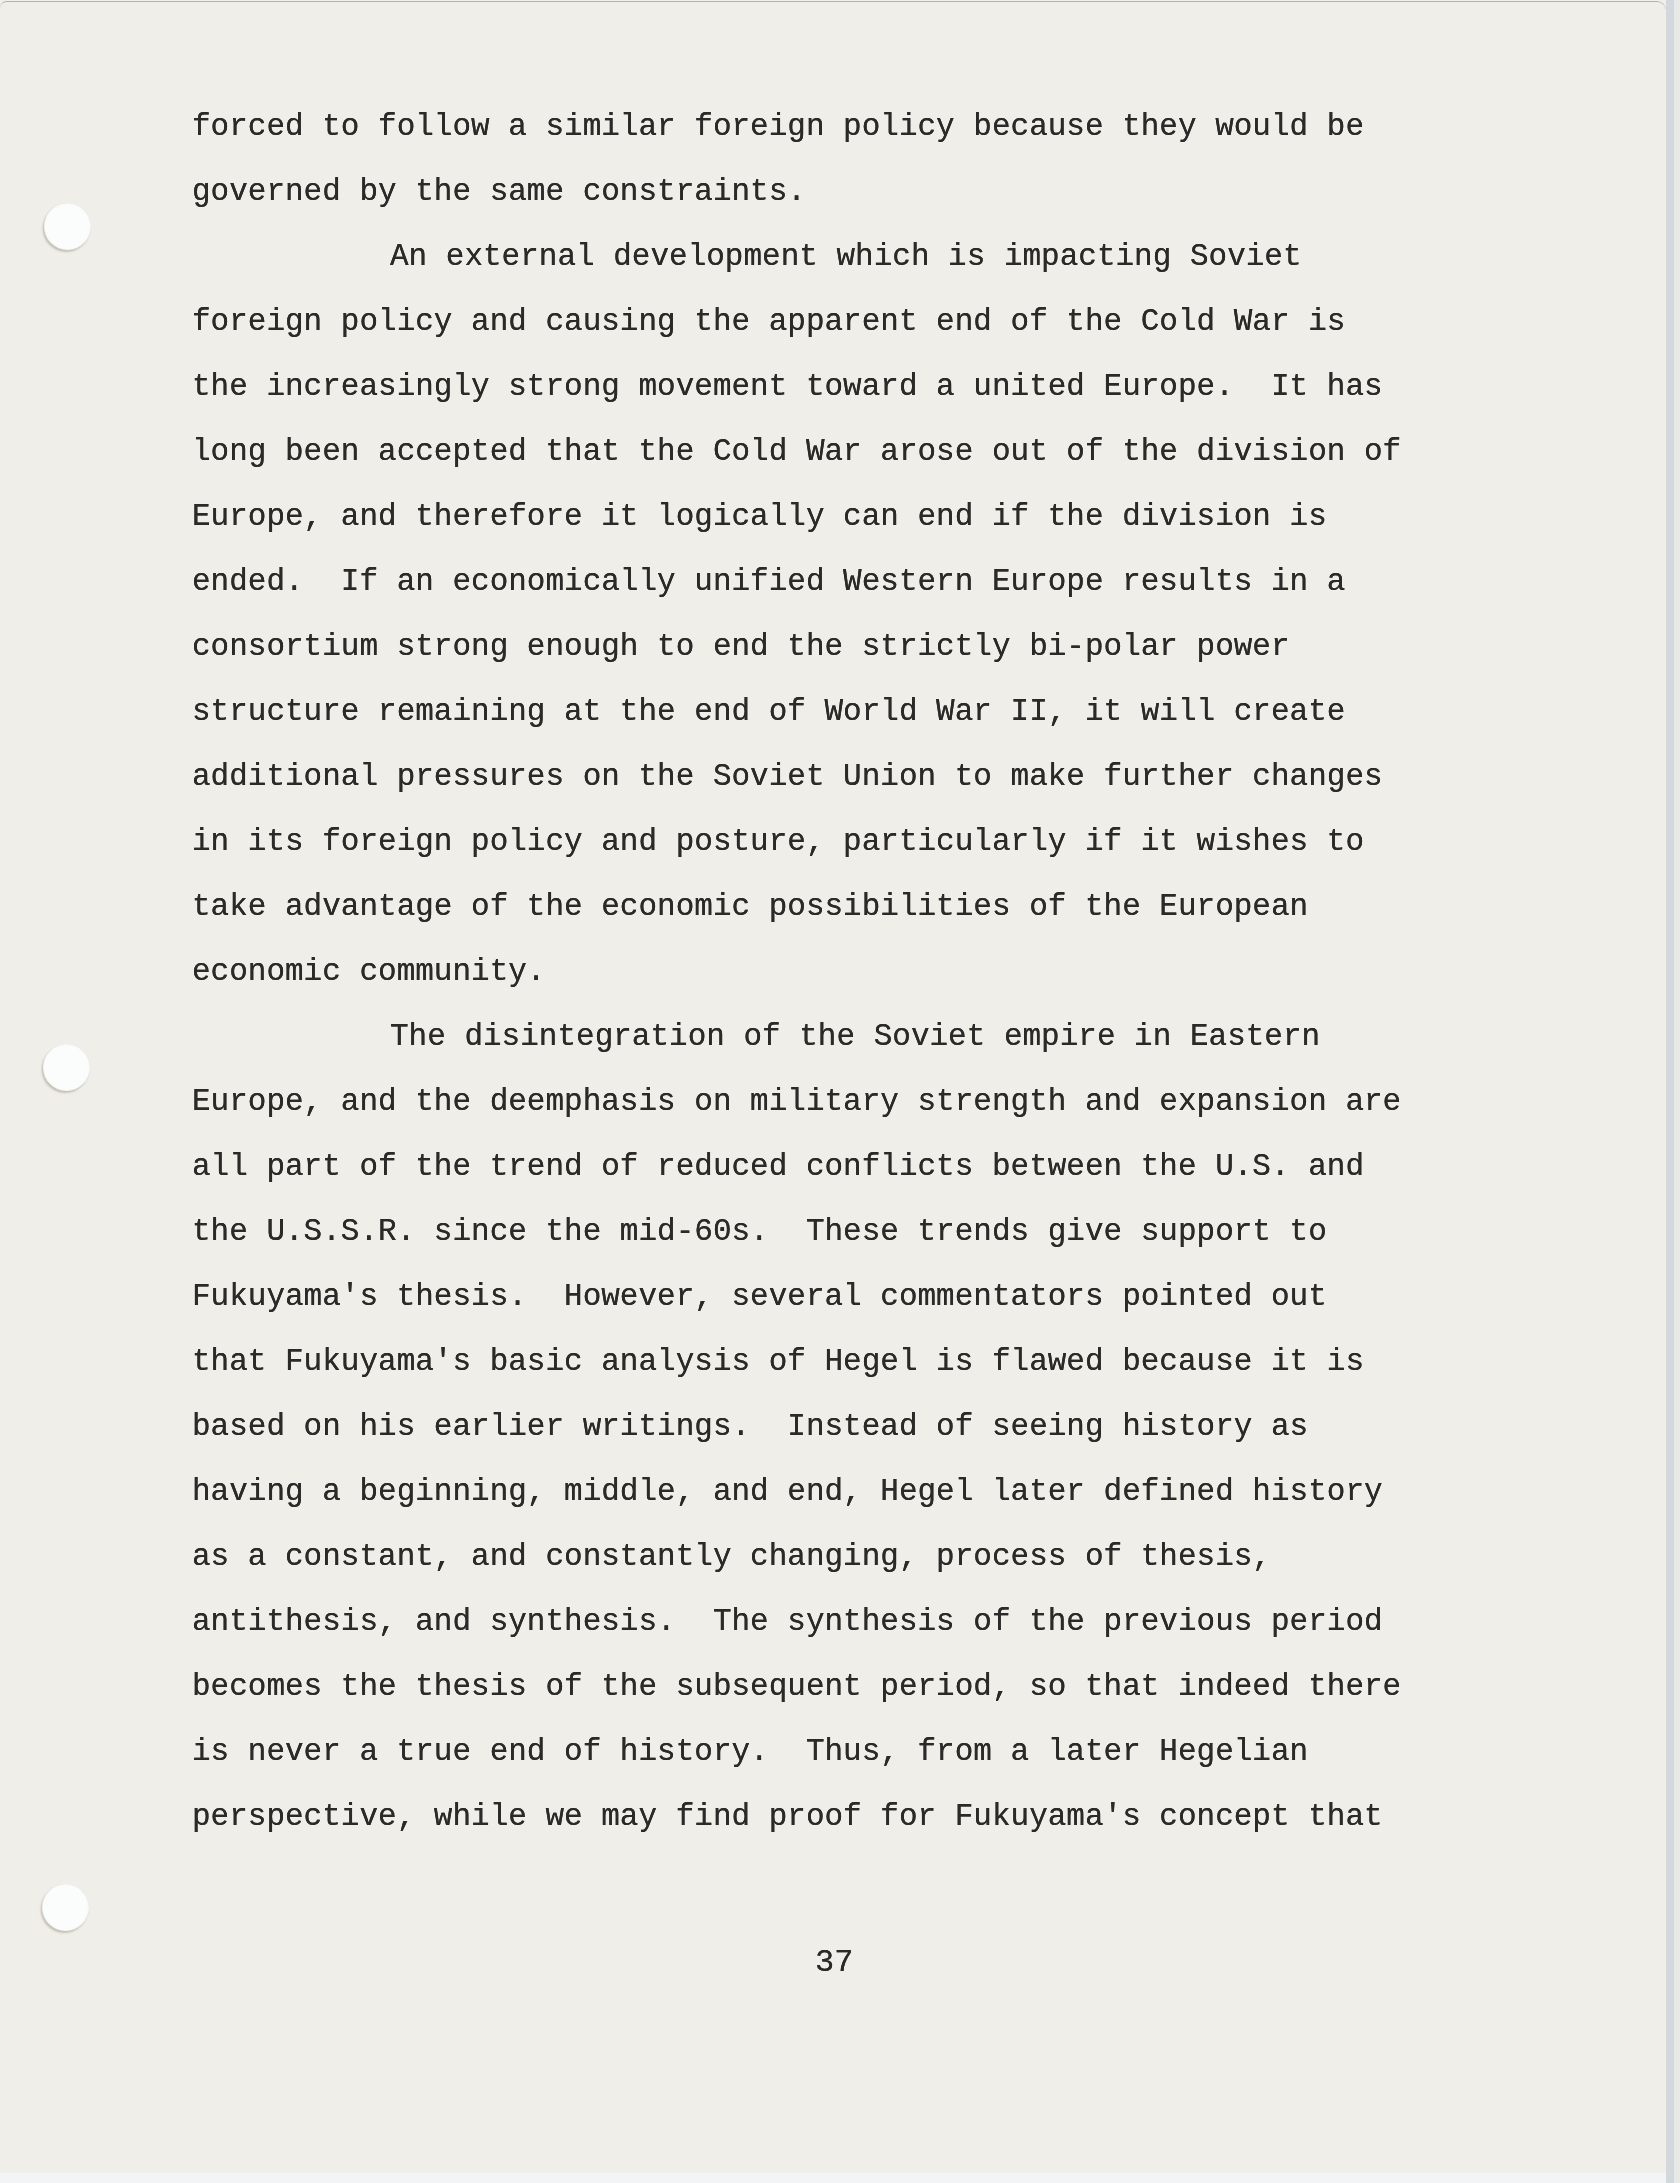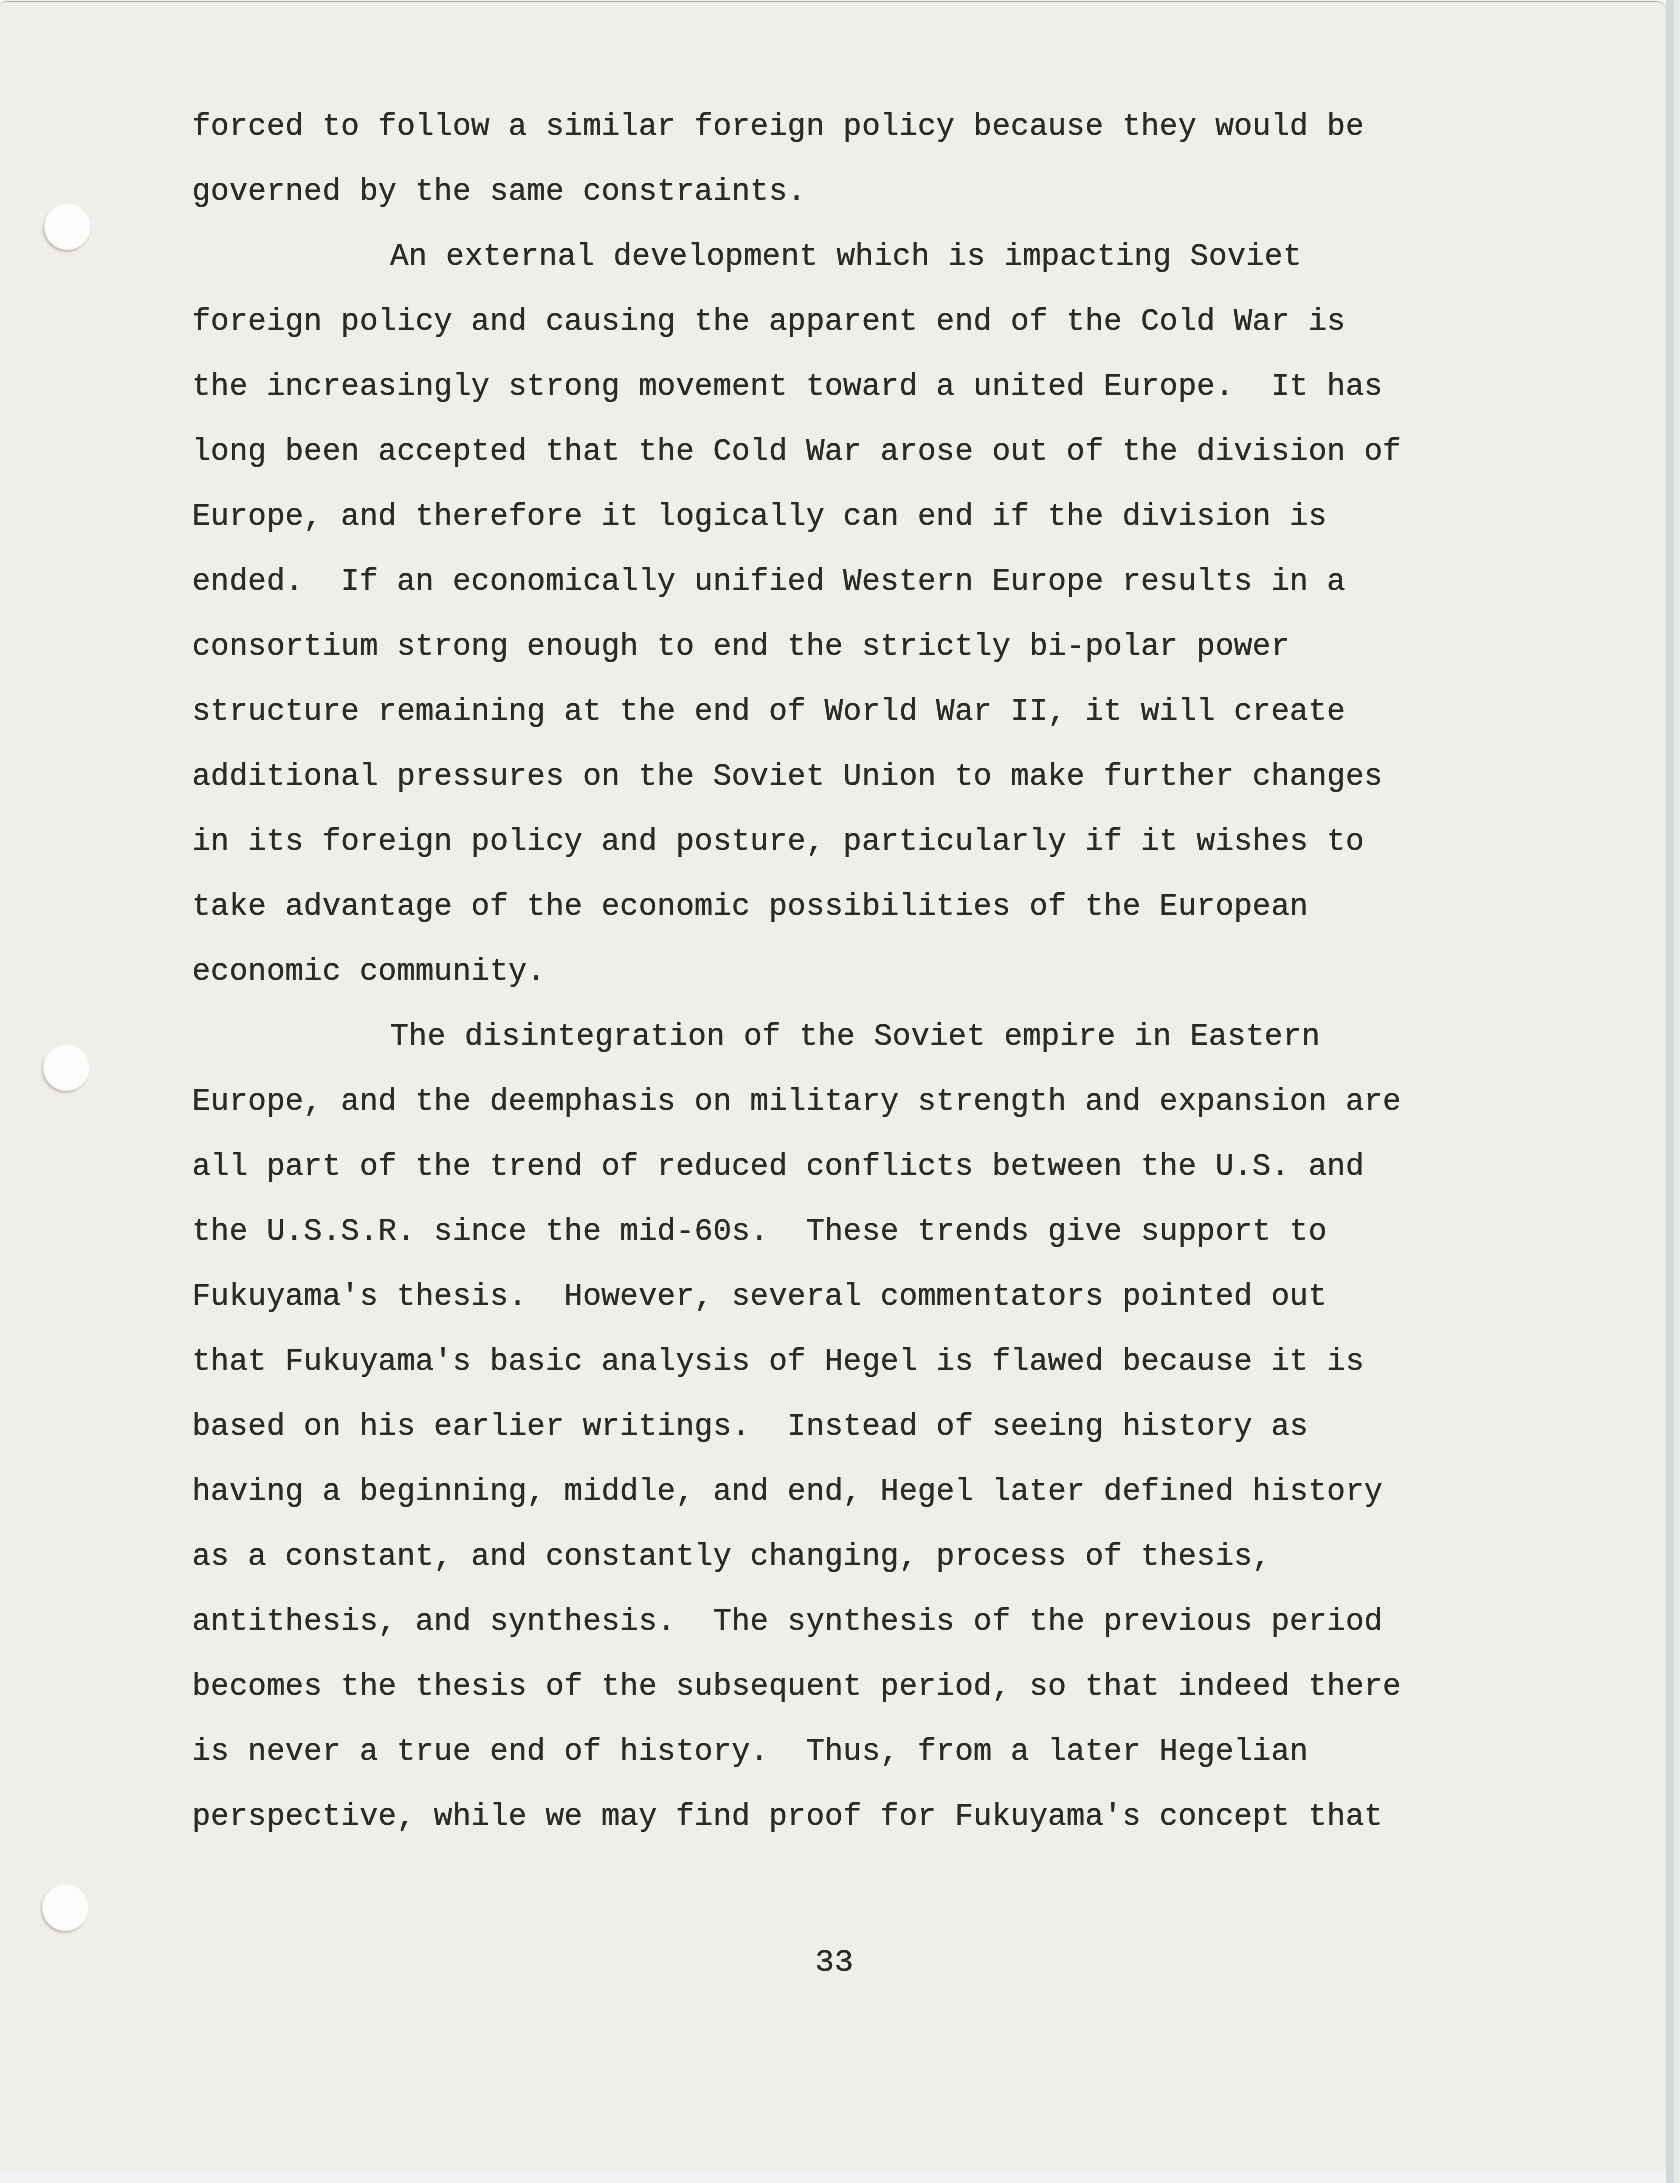--- a/index.html
+++ b/index.html
@@ -92,15 +92,15 @@
 <div class="right-strip-2"></div>
 <div class="bottom-strip"></div>
 
 <div class="page">
   <div class="hole" style="left:44px; top:201px;"></div>
   <div class="hole" style="left:43px; top:1042px;"></div>
   <div class="hole" style="left:42px; top:1882px;"></div>
 
   <div class="body-text" id="body-text"><span class="line">forced to follow a similar foreign policy because they would be</span><span class="line">governed by the same constraints.</span><span class="line indent">An external development which is impacting Soviet</span><span class="line">foreign policy and causing the apparent end of the Cold War is</span><span class="line">the increasingly strong movement toward a united Europe.  It has</span><span class="line">long been accepted that the Cold War arose out of the division of</span><span class="line">Europe, and therefore it logically can end if the division is</span><span class="line">ended.  If an economically unified Western Europe results in a</span><span class="line">consortium strong enough to end the strictly bi-polar power</span><span class="line">structure remaining at the end of World War II, it will create</span><span class="line">additional pressures on the Soviet Union to make further changes</span><span class="line">in its foreign policy and posture, particularly if it wishes to</span><span class="line">take advantage of the economic possibilities of the European</span><span class="line">economic community.</span><span class="line indent">The disintegration of the Soviet empire in Eastern</span><span class="line">Europe, and the deemphasis on military strength and expansion are</span><span class="line">all part of the trend of reduced conflicts between the U.S. and</span><span class="line">the U.S.S.R. since the mid-60s.  These trends give support to</span><span class="line">Fukuyama's thesis.  However, several commentators pointed out</span><span class="line">that Fukuyama's basic analysis of Hegel is flawed because it is</span><span class="line">based on his earlier writings.  Instead of seeing history as</span><span class="line">having a beginning, middle, and end, Hegel later defined history</span><span class="line">as a constant, and constantly changing, process of thesis,</span><span class="line">antithesis, and synthesis.  The synthesis of the previous period</span><span class="line">becomes the thesis of the subsequent period, so that indeed there</span><span class="line">is never a true end of history.  Thus, from a later Hegelian</span><span class="line">perspective, while we may find proof for Fukuyama's concept that</span></div>
 
-  <div class="page-number">33</div>
+  <div class="page-number">37</div>
 </div>
 
 
 </body></html>

